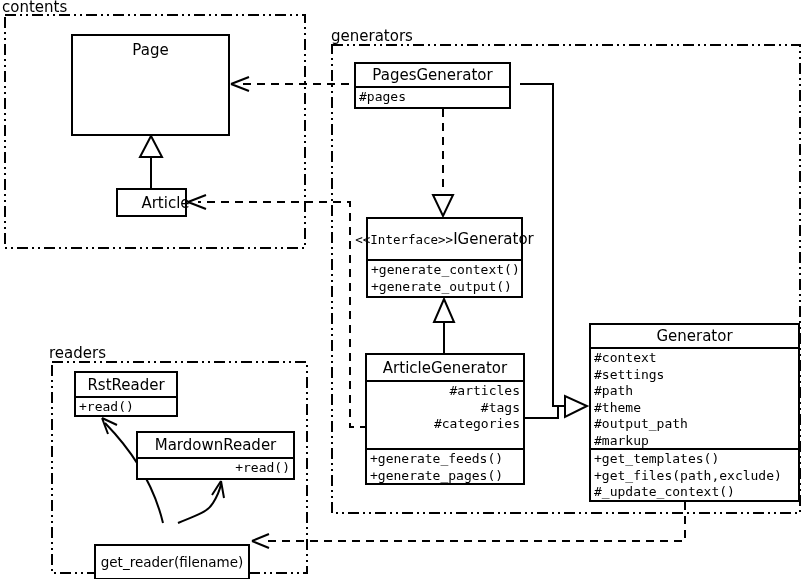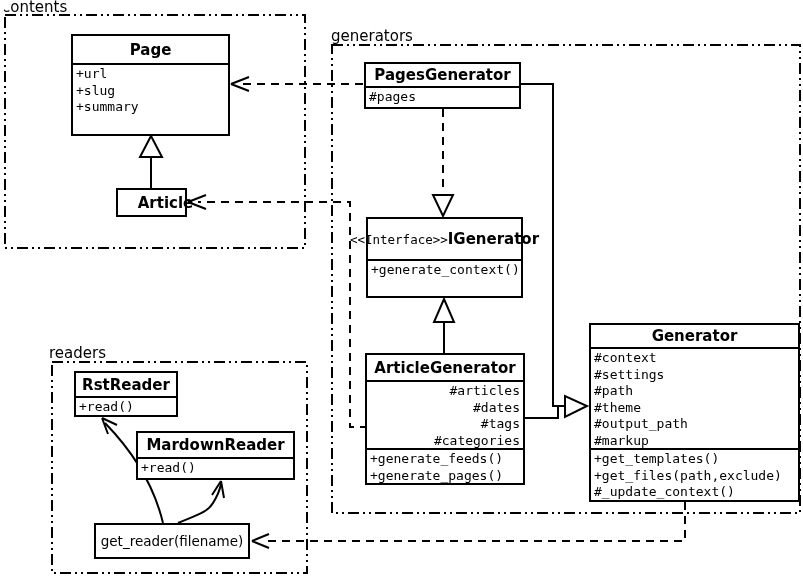--- a/index.html
+++ b/index.html
@@ -1,35 +1,35 @@
 <!DOCTYPE html>
 <html><head>
 <meta charset="utf-8">
 <style>
   html,body{margin:0;padding:0;background:#ffffff;}
   #stage{position:relative;width:803px;height:579px;background:#fff;overflow:hidden;
-         font-family:"DejaVu Sans",sans-serif;color:#000;border-radius:23px;}
+         font-family:"DejaVu Sans",sans-serif;color:#000;}
   svg{position:absolute;left:0;top:0;}
   .e{stroke:#000;stroke-width:2;fill:none;}
   .dash{stroke-dasharray:8 6;}
   .pkg{stroke-dasharray:11 4 2 4 2 4;}
   .tri{fill:#ffffff;stroke:#000;stroke-width:2;}
   .pkg-label{position:absolute;font-size:15px;line-height:15px;white-space:nowrap;}
   .uml-class{position:absolute;box-sizing:border-box;border:2px solid #000;background:#fff;
              display:flex;flex-direction:column;}
   .uml-title{display:flex;align-items:center;justify-content:center;
-             font-weight:bold;font-size:15px;white-space:nowrap;flex:0 0 auto;}
+             font-weight:normal;font-size:15px;white-space:nowrap;flex:0 0 auto;}
   .uml-stereo{font-family:"DejaVu Sans Mono",monospace;font-weight:normal;font-size:12.5px;
               text-align:center;white-space:nowrap;}
   .uml-head{display:flex;flex-direction:row;align-items:center;justify-content:center;flex:0 0 auto;}
   .uml-sec{border-top:2px solid #000;padding:1px 3px;flex:1 1 auto;overflow:hidden;}
   .member{font-family:"DejaVu Sans Mono",monospace;font-size:13px;line-height:16.5px;white-space:nowrap;}
   .plain-node{position:absolute;box-sizing:border-box;border:2px solid #000;background:#fff;
               display:flex;align-items:center;justify-content:center;
-              font-size:13.5px;white-space:nowrap;}
+              font-size:13.5px;white-space:nowrap;margin-top:21px;}
 </style>
 </head>
 <body>
 
 <div id="stage">
 
   <svg width="803" height="579" viewBox="0 0 803 579">
     <g>
       <rect class="e pkg" x="5" y="15" width="300" height="233"></rect>
       <rect class="e pkg" x="332" y="45" width="468" height="468"></rect>
@@ -82,53 +82,48 @@
       <path class="e" d="M221,481 L212,495 M221,481 L224,498"></path>
     </g>
   </svg>
 
   <div class="pkg-label" style="left:2px;top:0px;">contents</div>
   <div class="pkg-label" style="left:331px;top:29px;">generators</div>
   <div class="pkg-label" style="left:49px;top:346px;">readers</div>
 
   <div class="uml-class" style="left:71px;top:34px;width:159px;height:102px;">
     <div class="uml-title" style="height:27px;">Page</div>
-    <div class="uml-sec" style="flex:0 0 auto;height:50px;">
-      <div class="member">+url</div>
-      <div class="member">+slug</div>
-      <div class="member">+summary</div>
-    </div>
   </div>
 
   <div class="uml-class" style="left:116px;top:188px;width:71px;height:29px;">
     <div class="uml-title" style="flex:1 1 auto;margin-left:28px;">Article</div>
   </div>
 
-  <div class="uml-class" style="left:364px;top:62px;width:157px;height:47px;">
+  <div class="uml-class" style="left:354px;top:62px;width:157px;height:47px;">
     <div class="uml-title" style="height:22px;">PagesGenerator</div>
     <div class="uml-sec">
       <div class="member">#pages</div>
     </div>
   </div>
 
   <div class="uml-class" style="left:366px;top:217px;width:157px;height:81px;">
     <div class="uml-head" style="height:40px;">
       <div class="uml-stereo">&lt;&lt;Interface&gt;&gt;</div>
       <div class="uml-title">IGenerator</div>
     </div>
     <div class="uml-sec">
       <div class="member">+generate_context()</div>
+      <div class="member">+generate_output()</div>
     </div>
   </div>
 
   <div class="uml-class" style="left:365px;top:353px;width:160px;height:132px;">
     <div class="uml-title" style="height:25px;">ArticleGenerator</div>
     <div class="uml-sec" style="flex:0 0 auto;height:64px;text-align:right;">
       <div class="member">#articles</div>
-      <div class="member">#dates</div>
       <div class="member">#tags</div>
       <div class="member">#categories</div>
     </div>
     <div class="uml-sec">
       <div class="member">+generate_feeds()</div>
       <div class="member">+generate_pages()</div>
     </div>
   </div>
 
   <div class="uml-class" style="left:589px;top:323px;width:211px;height:179px;">
@@ -148,21 +143,21 @@
     </div>
   </div>
 
   <div class="uml-class" style="left:74px;top:371px;width:104px;height:46px;">
     <div class="uml-title" style="height:23px;">RstReader</div>
     <div class="uml-sec">
       <div class="member">+read()</div>
     </div>
   </div>
 
-  <div class="uml-class" style="left:136px;top:431px;width:159px;height:49px;">
+  <div class="uml-class" style="left:136px;top:431px;width:159px;height:49px;text-align:right;">
     <div class="uml-title" style="height:24px;">MardownReader</div>
     <div class="uml-sec">
       <div class="member">+read()</div>
     </div>
   </div>
 
   <div class="plain-node" style="left:94px;top:523px;width:156px;height:36px;">
     <span>get_reader(filename)</span>
   </div>
 

